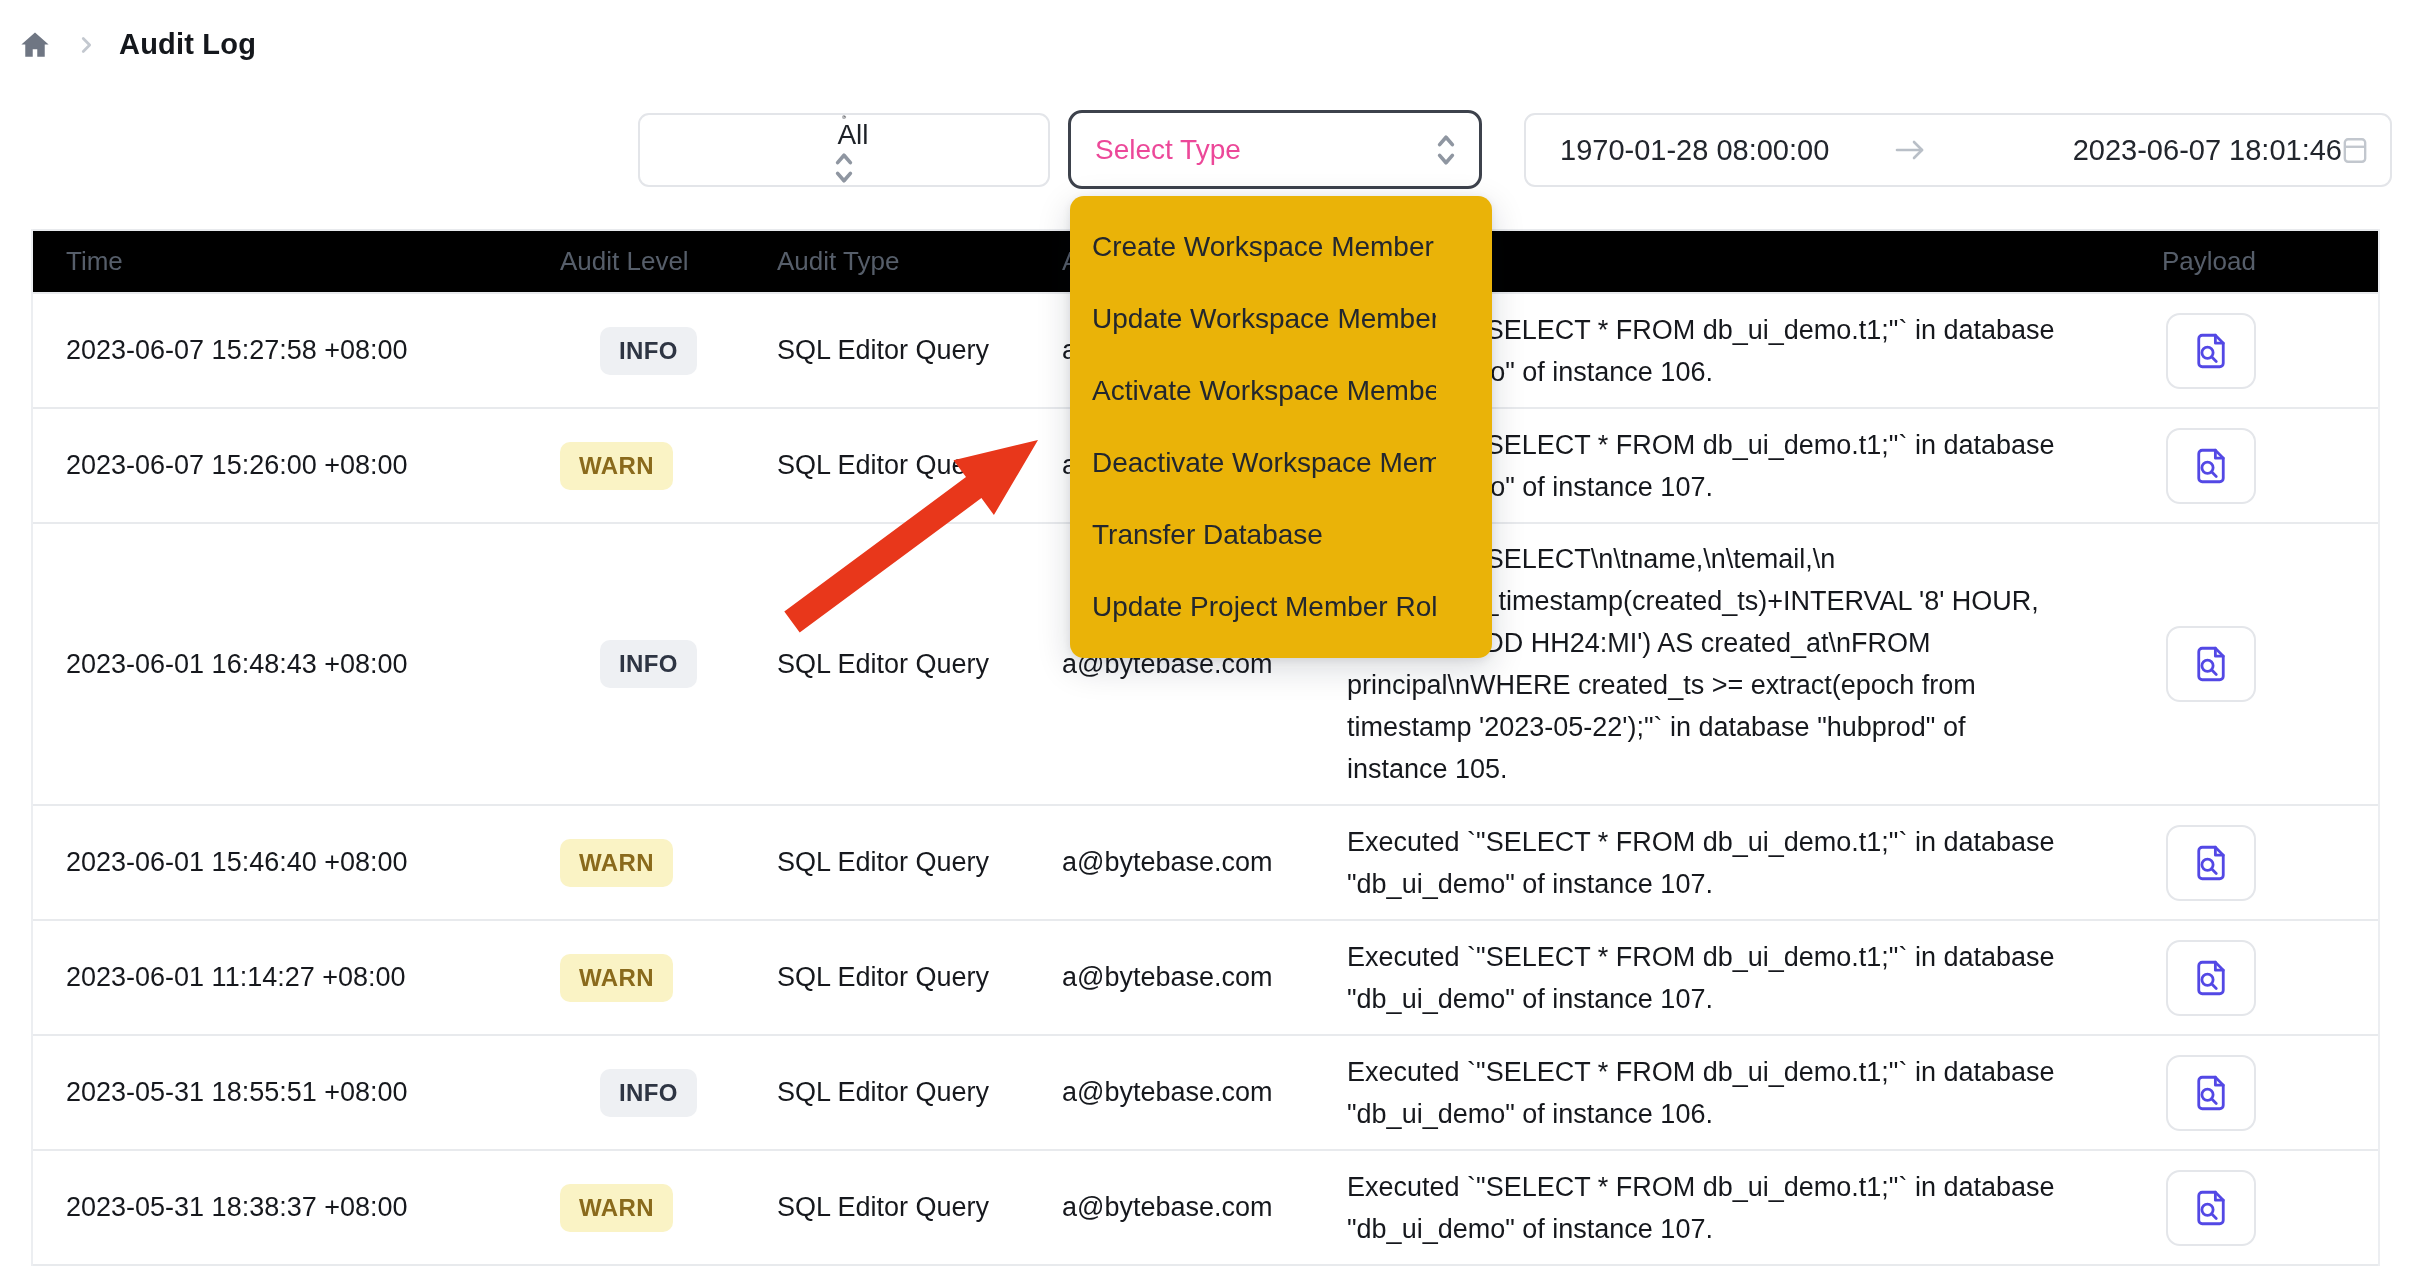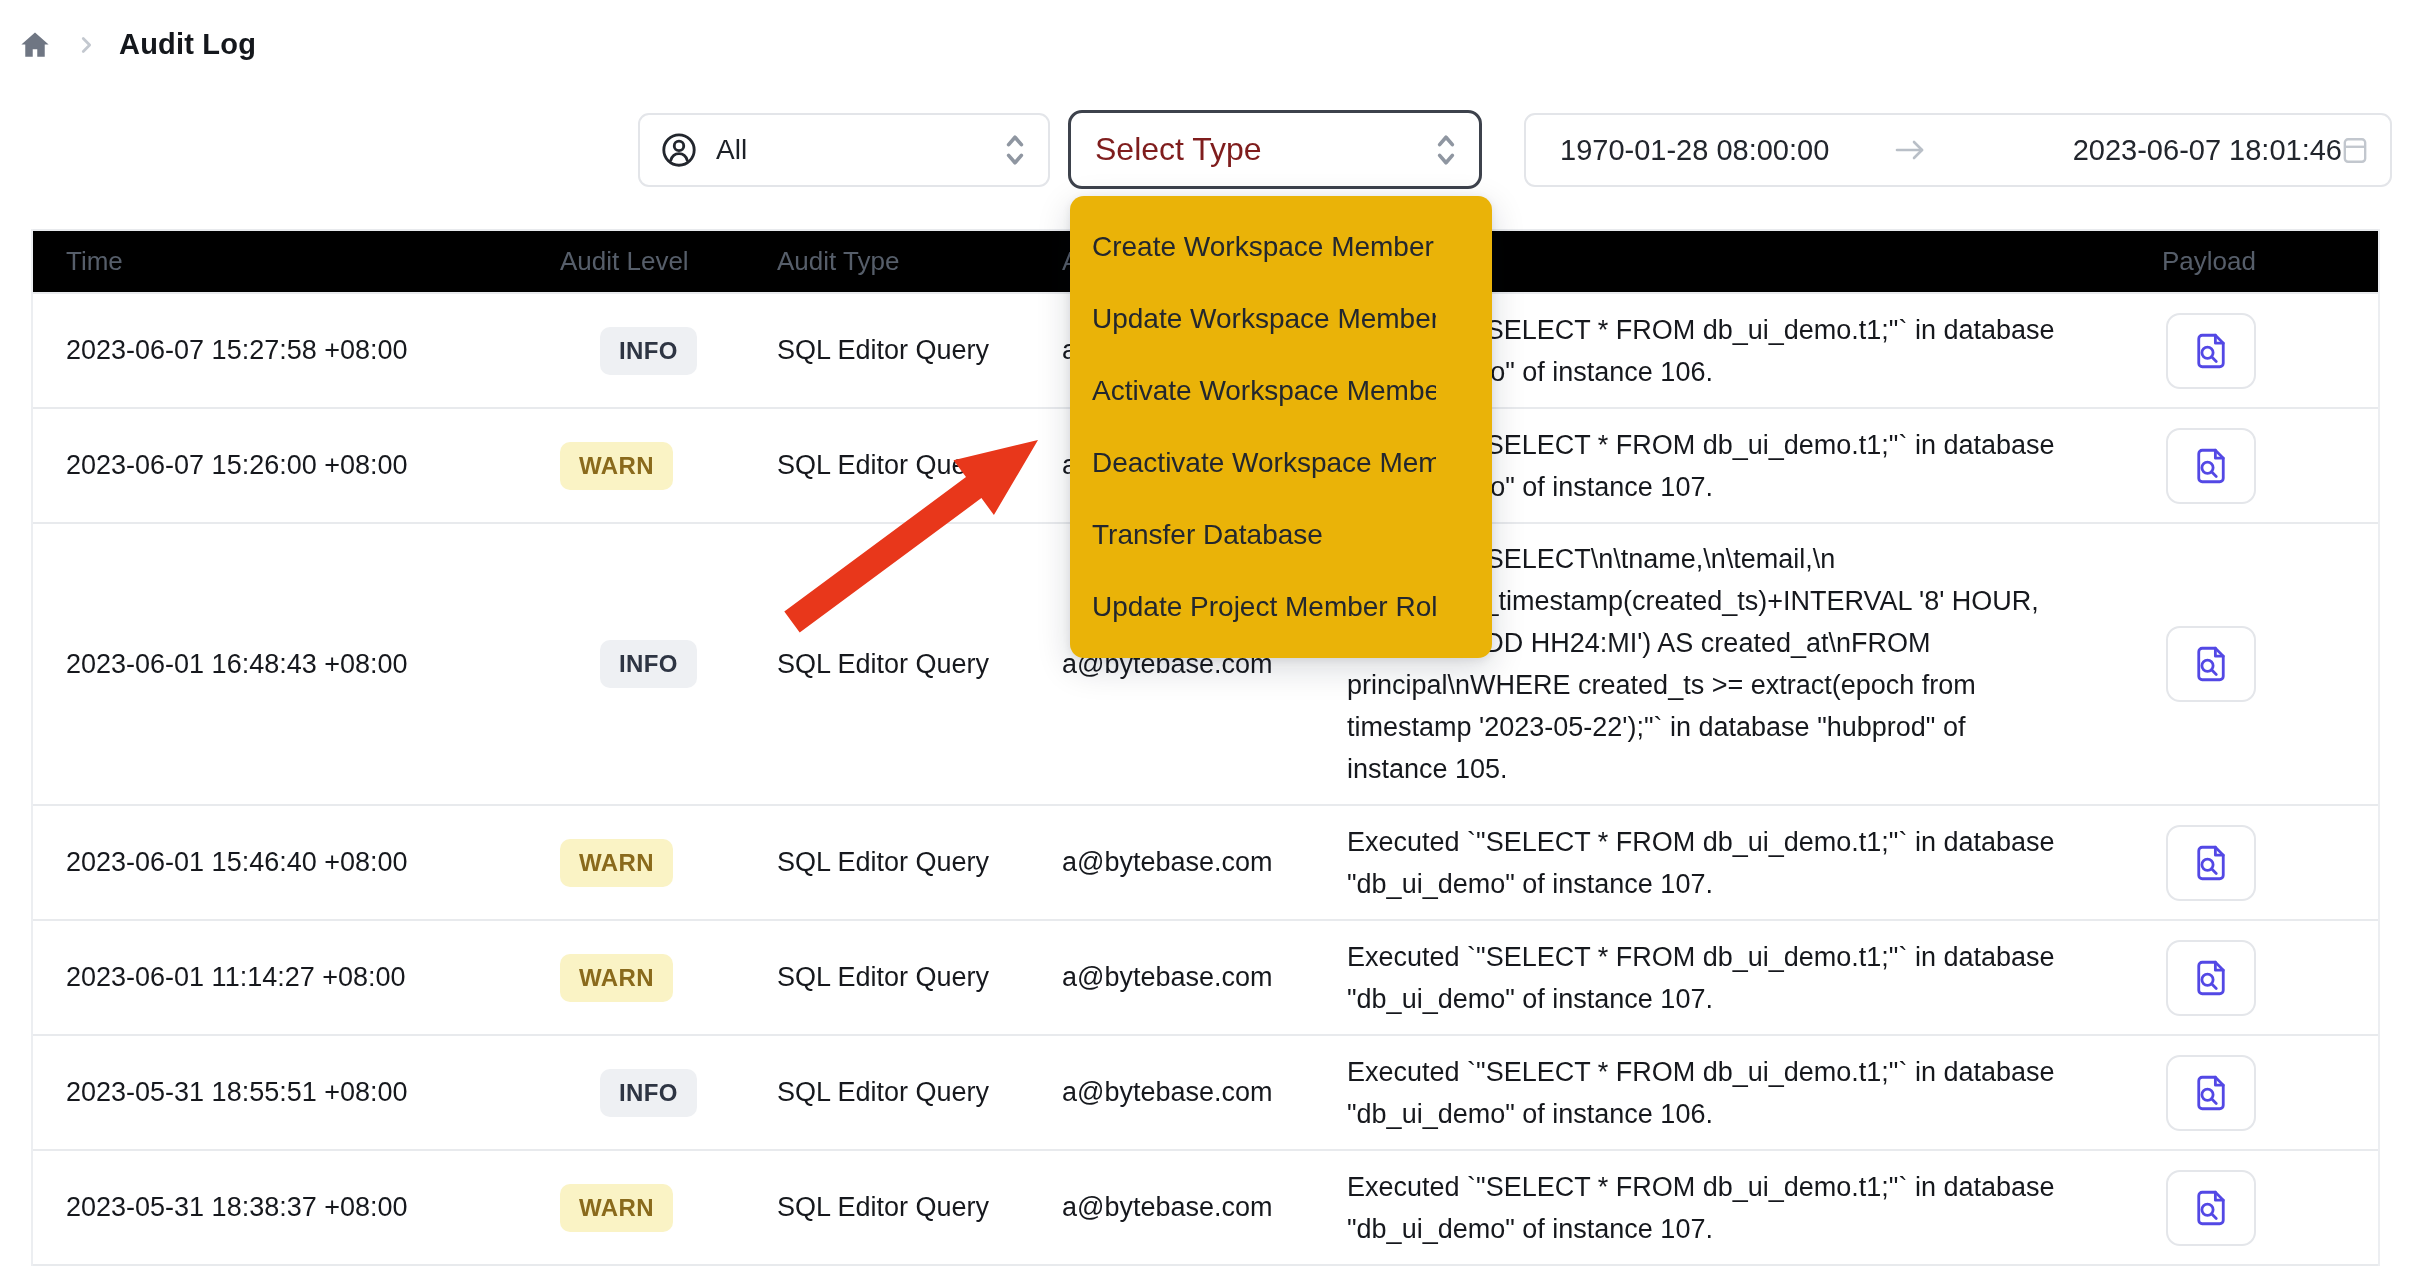--- a/index.html
+++ b/index.html
@@ -9,25 +9,25 @@
 
   
   .breadcrumb { position:absolute; left:19px; top:28px; display:flex; align-items:center; }
   .bc-home { width:32px; height:32px; color:#6f7683; cursor:pointer; }
   .bc-sep  { width:22px; height:22px; margin:0 22px 0 24px; color:#c3c8cf; }
   .bc-title { font-size:29px; font-weight:600; color:#14171c; letter-spacing:.2px; }
 
   
   .ctl { position:absolute; background:#fff; display:flex; align-items:center; }
   .actor-select { left:638px; top:113px; width:412px; height:74px;
-                  border:2px solid #e3e5e9; border-radius:11px; padding:0 20px; cursor:pointer; }
+                  border:2px solid #e3e5e9; border-radius:11px; padding:0 20px; cursor:pointer;flex-direction:column; }
   .actor-select .lbl { font-size:28px; color:#1d2127; margin-left:18px; flex:1; }
   .type-select { left:1068px; top:110px; width:414px; height:79px;
                  border:3px solid #3d424c; border-radius:14px; padding:0 20px; cursor:pointer; }
-  .type-select .lbl { font-size:32px; color:#7f1d1d; flex:1; margin-left:4px; }
+  .type-select .lbl { font-size:28px; color:#ec4899; flex:1; margin-left:4px; }
   .updown { width:26px; height:34px; color:#8f96a1; flex:none; }
   .date-range { left:1524px; top:113px; width:868px; height:74px;
                 border:2px solid #e3e5e9; border-radius:11px; padding:0 22px; cursor:pointer; }
   .date-txt { font-size:29px; color:#22262d; }
   .date-start { margin-left:12px; }
   .date-arrow { width:34px; height:24px; color:#b9bfc7; margin:0 58px 0 64px; flex:none; }
   .date-end { flex:1; text-align:right; margin-left:14px; }
   .cal-icon { width:26px; height:30px; color:#c2c7ce; flex:none; }
 
   

